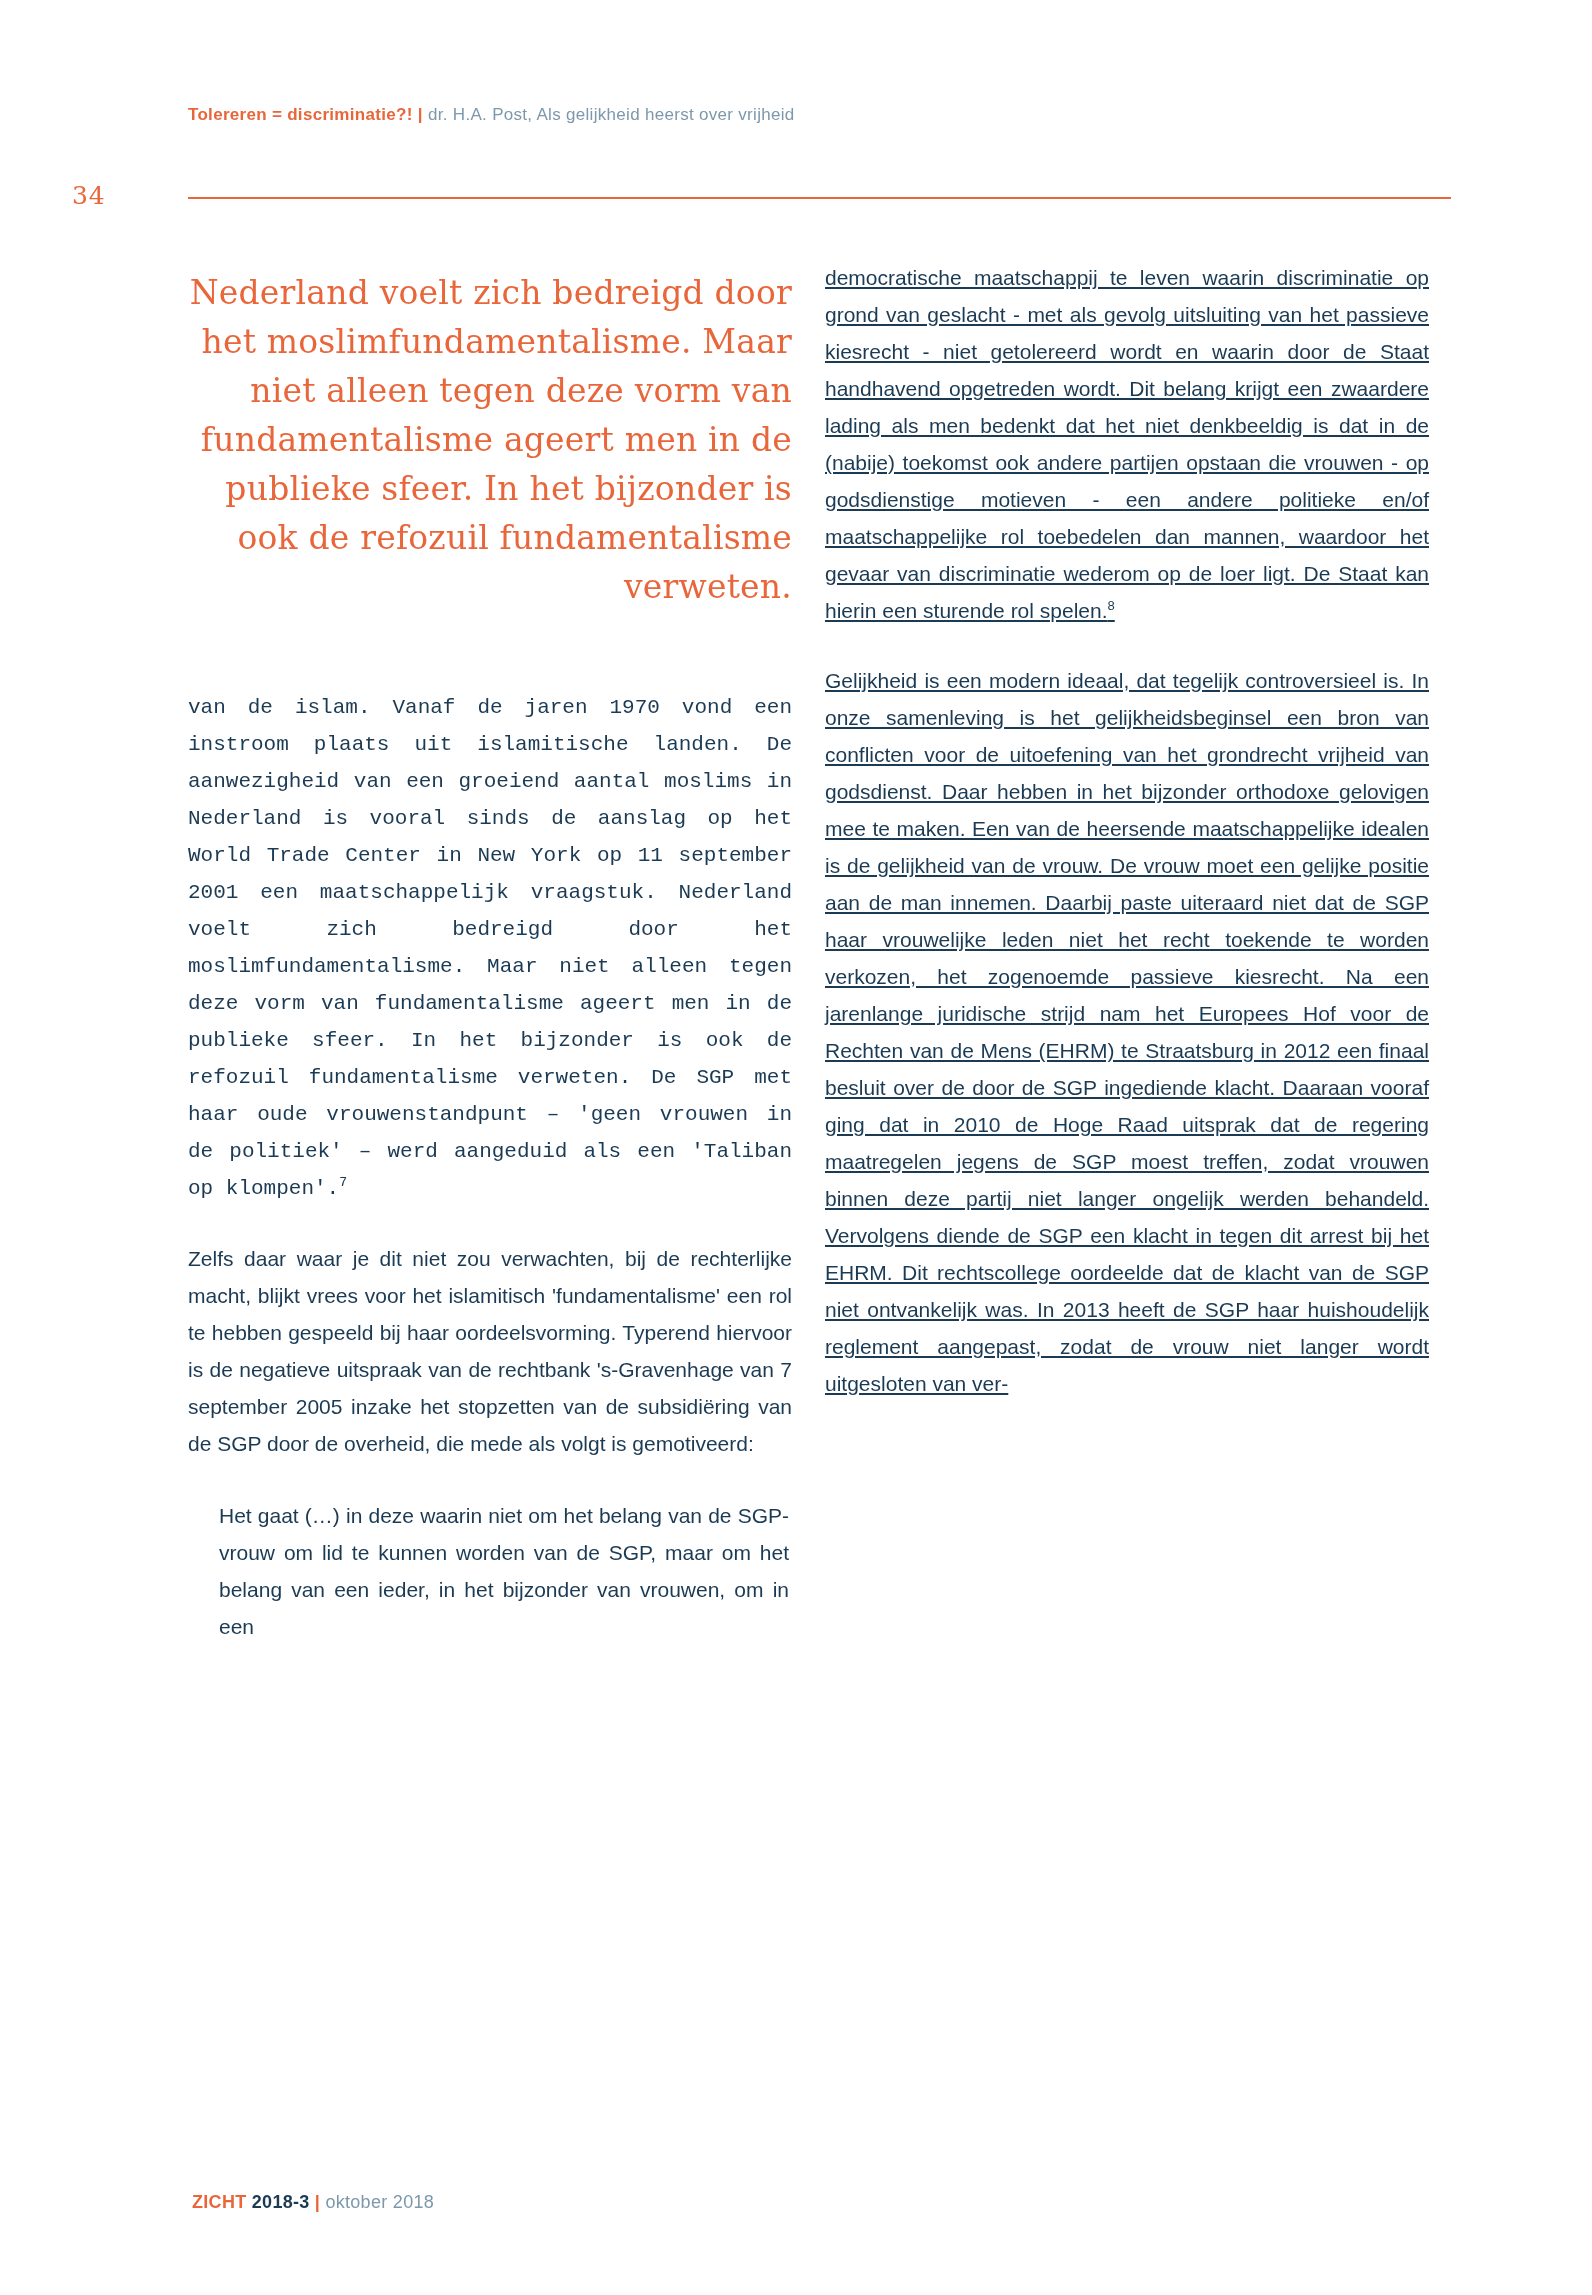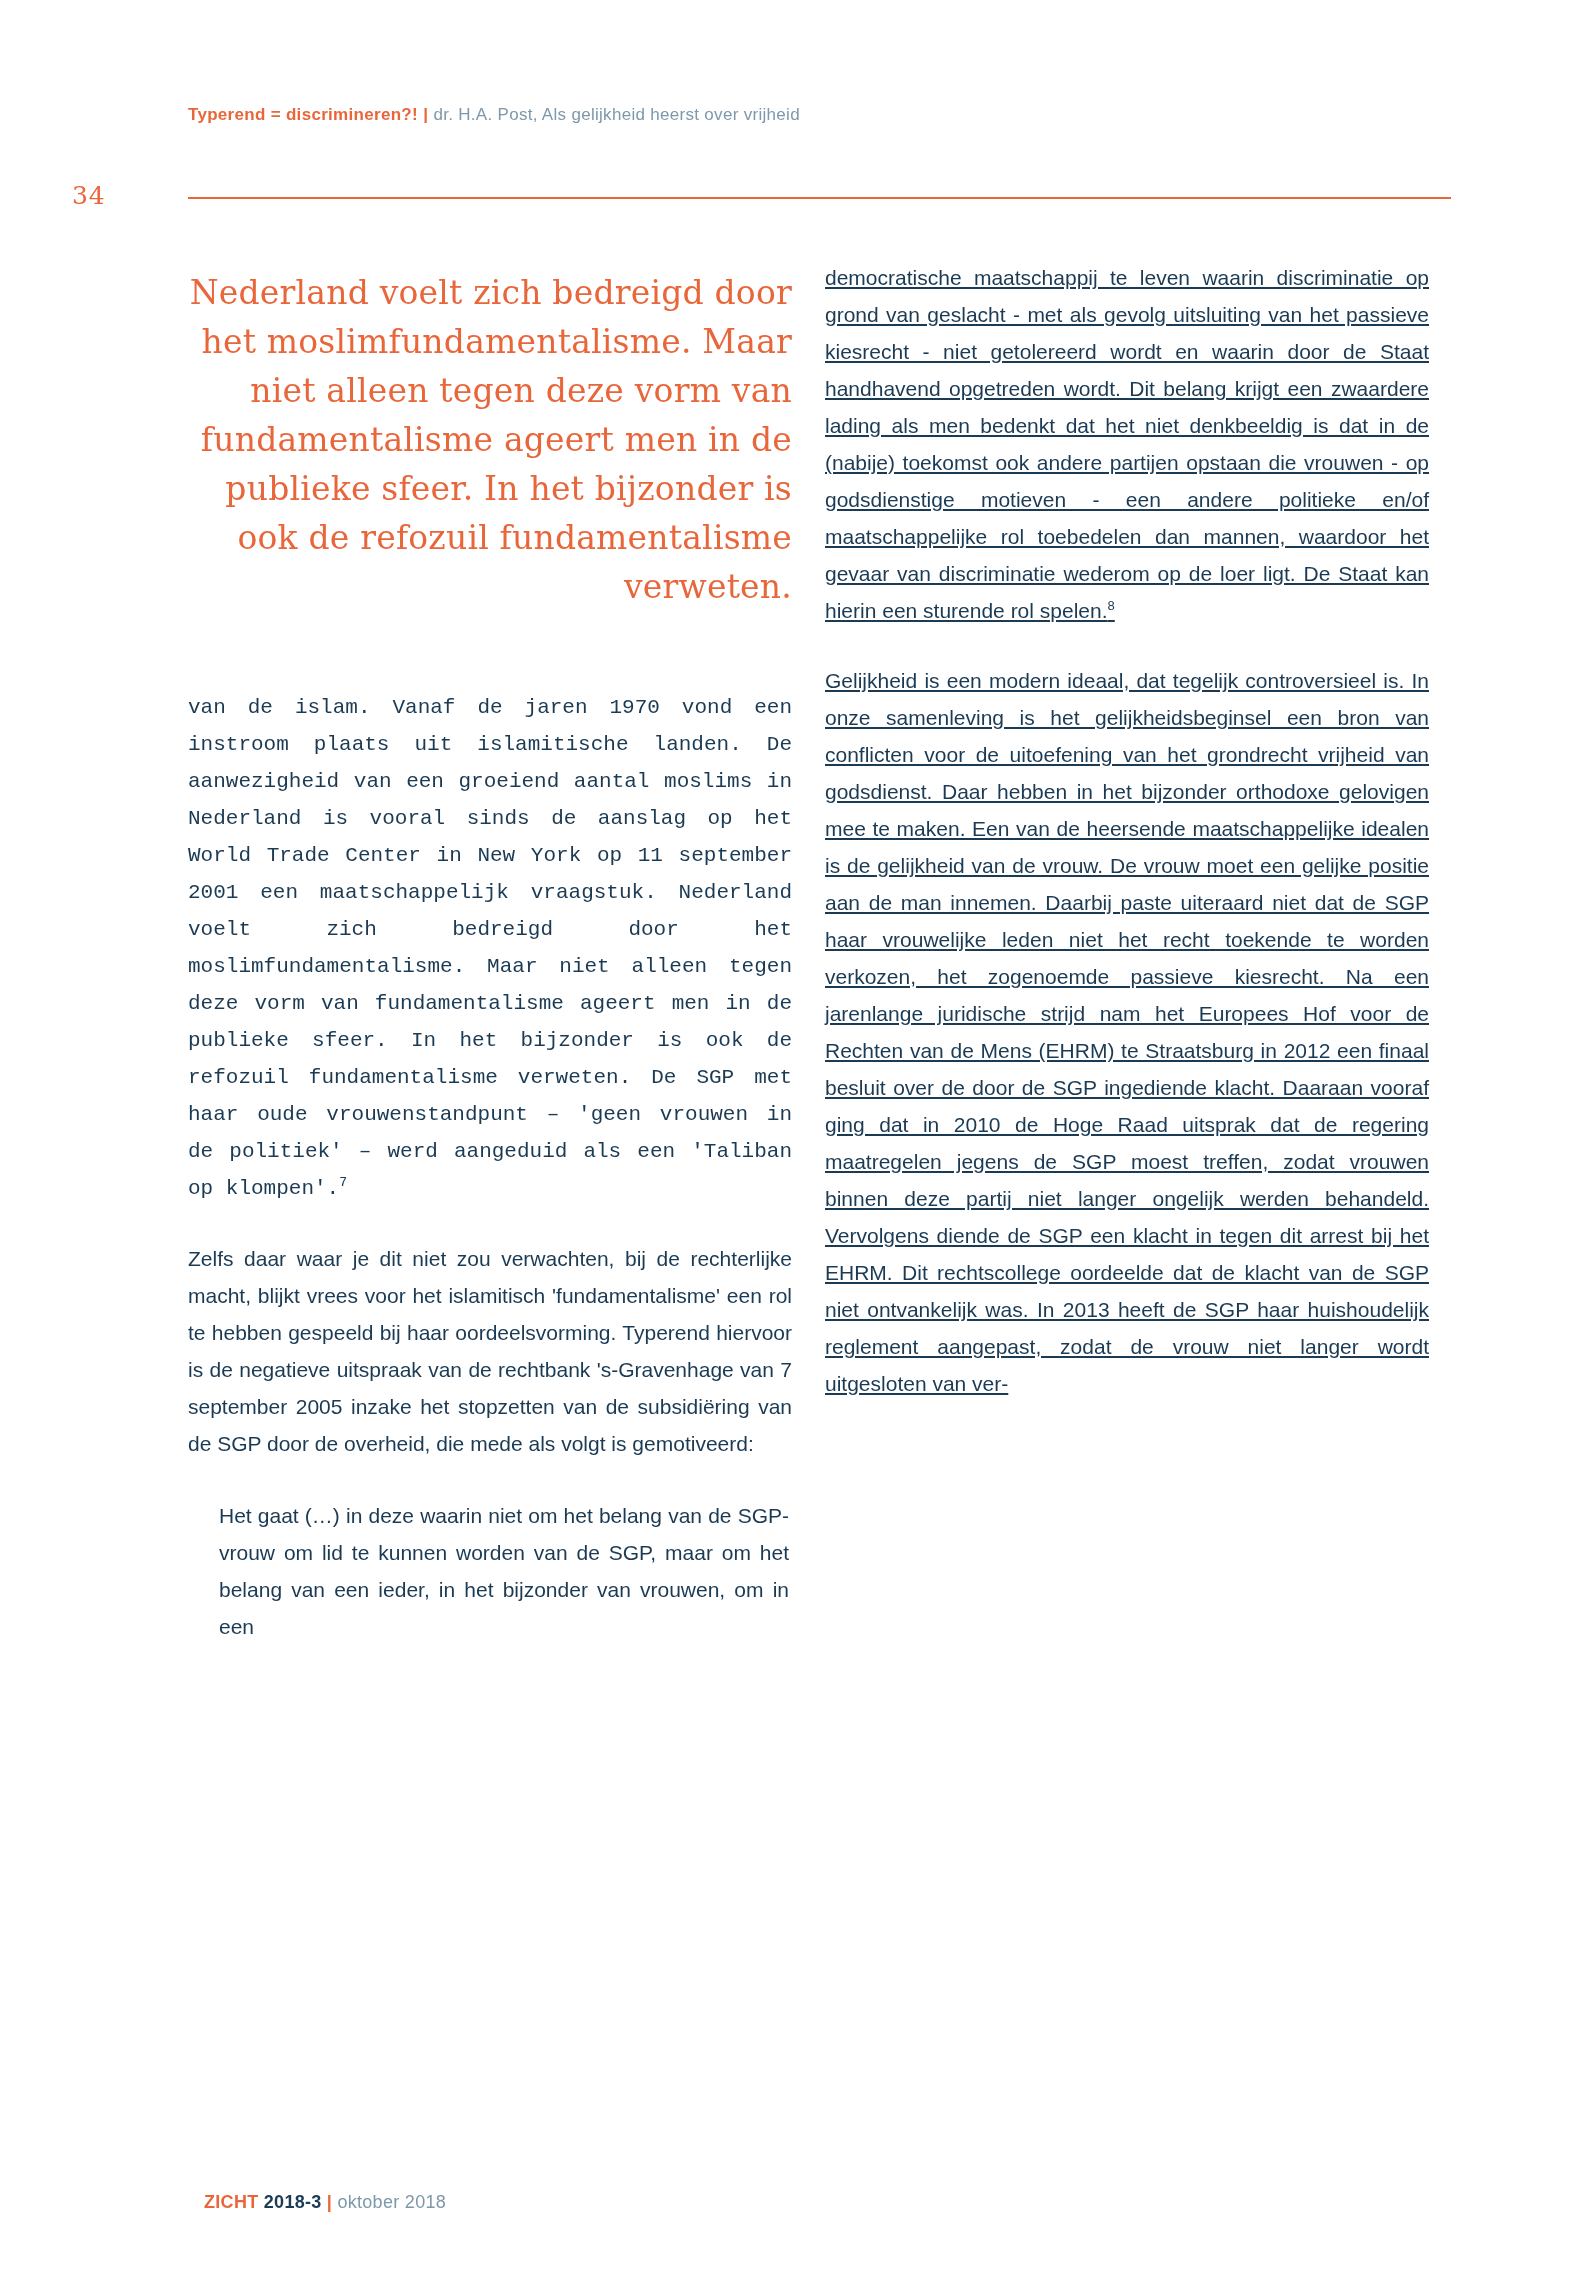--- a/index.html
+++ b/index.html
@@ -110,38 +110,38 @@
 
   sup {
     font-size: 0.62em;
     vertical-align: super;
     line-height: 0;
   }
 
   
   .footer {
     position: absolute;
-    left: 204px;
+    left: 192px;
     top: 2192px;
     font-size: 18px;
     letter-spacing: 0.3px;
     white-space: nowrap;
   }
   .footer .zicht { color: #e8663a; font-weight: bold; }
   .footer .issue { color: #1b3a54; font-weight: bold; }
   .footer .sep { color: #e8663a; font-weight: bold; padding: 0 5.2px; }
   .footer .date { color: #7d98ab; }
 </style>
 </head>
 <body>
 
 <div class="page">
 
   <div class="header">
-    <span class="ttl">Typerend = discrimineren?!</span><span class="sep">|</span><span class="sub">dr. H.A. Post, Als gelijkheid heerst over vrijheid</span>
+    <span class="ttl">Tolereren = discriminatie?!</span><span class="sep">|</span><span class="sub">dr. H.A. Post, Als gelijkheid heerst over vrijheid</span>
   </div>
 
   <div class="folio">34</div>
 
   <div class="rule"></div>
 
   <div class="col col-left">
     <div class="pullquote">Nederland voelt zich bedreigd door het moslimfundamentalisme. Maar niet alleen tegen deze vorm van fundamentalisme ageert men in de publieke sfeer. In het bijzonder is ook de refozuil fundamentalisme verweten.</div>
 
     <p class="body-par gap-after-quote"><span>van de islam. Vanaf de jaren 1970 vond een instroom plaats uit islamitische landen. De aanwezigheid van een groeiend aantal moslims in Nederland is vooral sinds de aanslag op het World Trade Center in New York op 11 september 2001 een maatschappelijk vraagstuk. Nederland voelt zich bedreigd door het moslimfundamentalisme. Maar niet alleen tegen deze vorm van fundamentalisme ageert men in de publieke sfeer. In het bijzonder is ook de refozuil fundamentalisme verweten. De SGP met haar oude vrouwenstandpunt – 'geen vrouwen in de politiek' – werd aangeduid als een 'Taliban op klompen'.</span><sup>7</sup></p>

